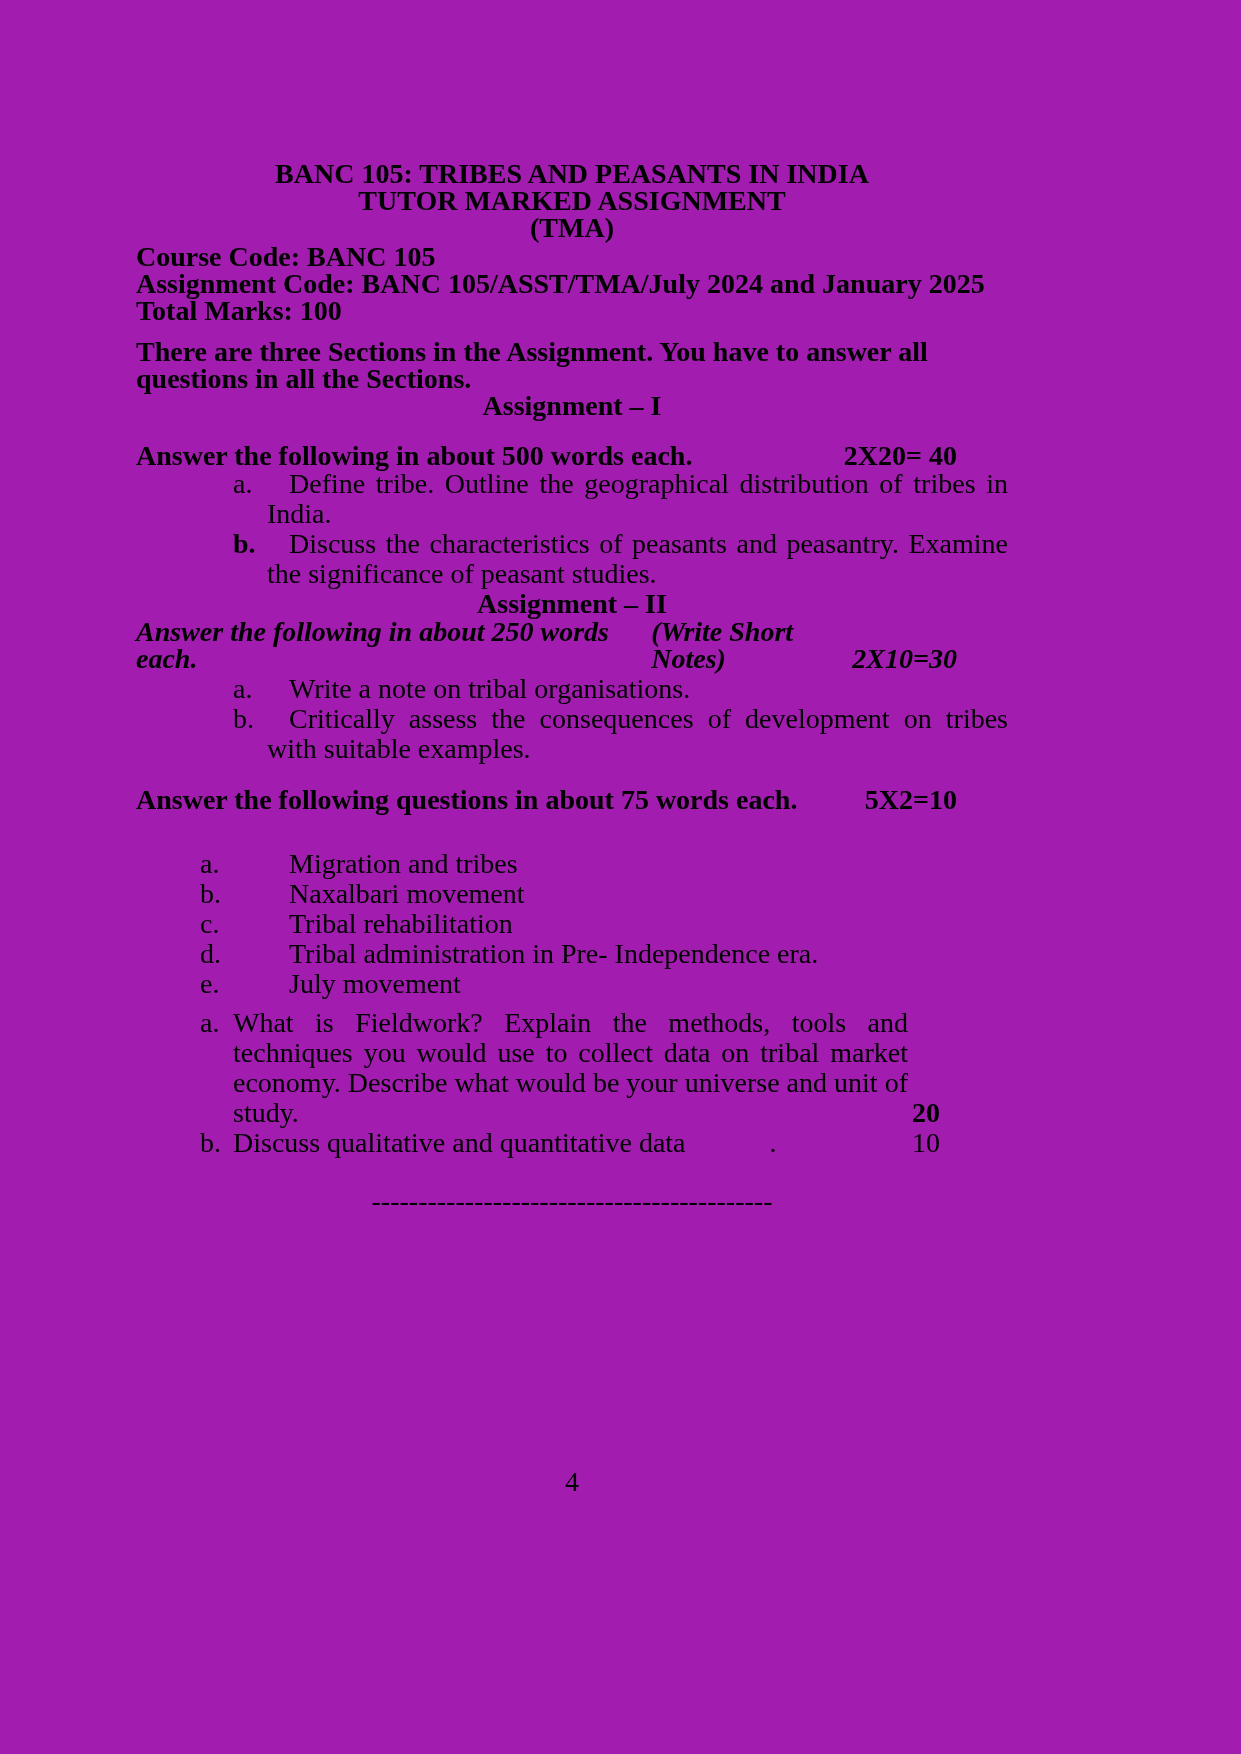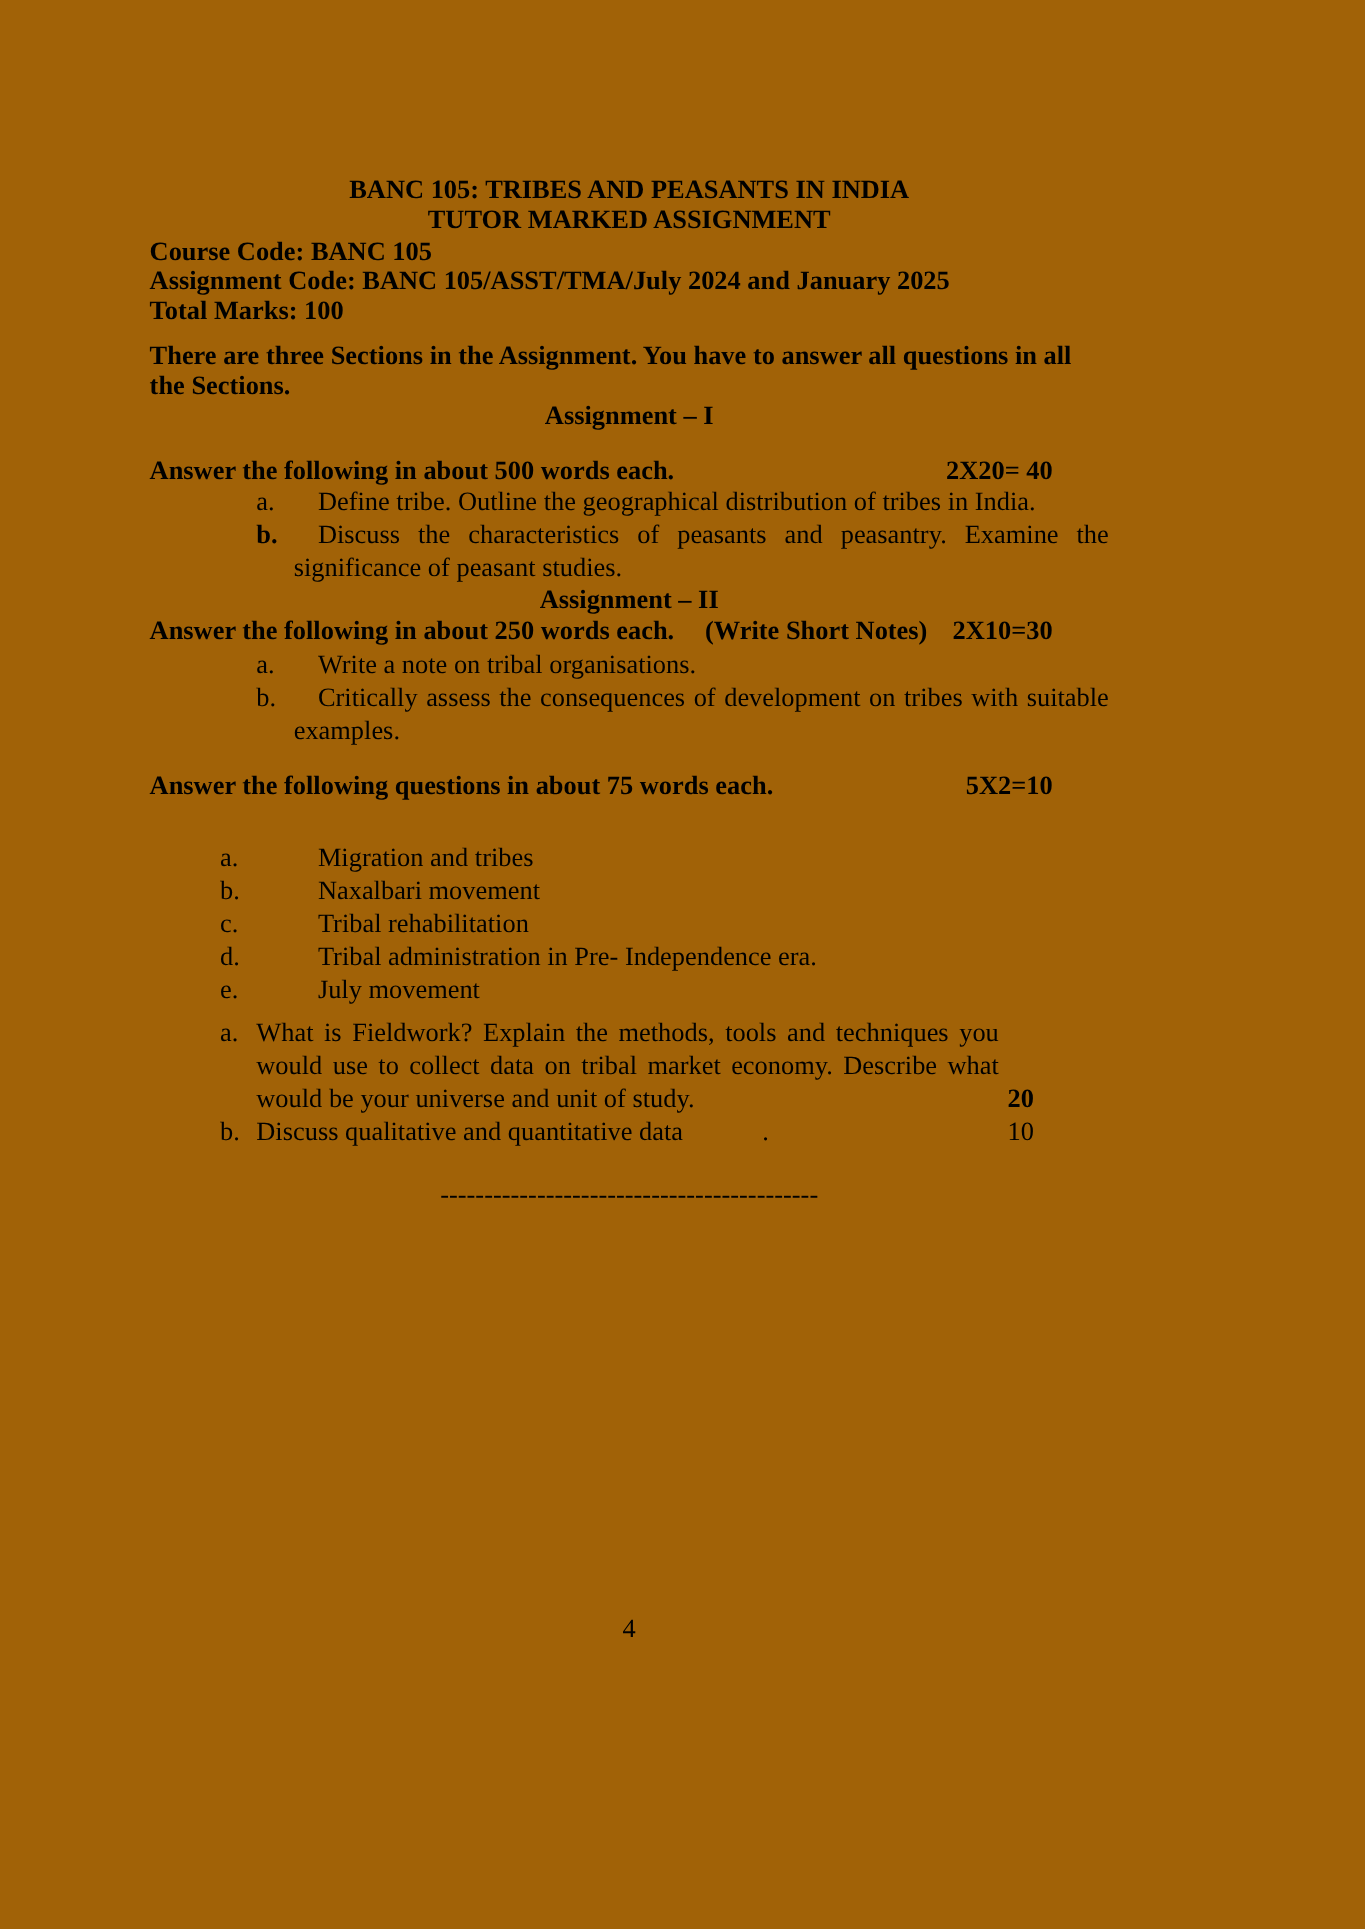--- a/index.html
+++ b/index.html
@@ -4,23 +4,23 @@
 <style>
   html, body {
     margin: 0;
     padding: 0;
     background: #ffffff;
   }
   .page {
     position: relative;
     width: 1241px;
     height: 1754px;
-    background: #a16207;
+    background: #a21caf;
     font-family: "Liberation Serif", serif;
-    font-size: 24px;
+    font-size: 28px;
     color: #000000;
     overflow: hidden;
   }
   .content {
     position: absolute;
     left: 136px;
     top: 160px;
     width: 872px;
   }
   .title-block {
@@ -113,36 +113,37 @@
     left: 136px;
     top: 1468px;
     width: 872px;
     text-align: center;
     line-height: 27px;
   }
   
   .mt-hI   { margin-top: 0px; }
   .mt-instI{ margin-top: 23px; }
   .mt-hII  { margin-top: 1px; }
-  .mt-instII { margin-top: 1px; }
+  .mt-instII { margin-top: 1px; font-style: italic; }
   .mt-itemsII { margin-top: 2px; }
   .mt-inst75 { margin-top: 22px; }
   .mt-snotes { margin-top: 36px; }
   .mt-hIII { margin-top: 25px; }
   .mt-itemsIII { margin-top: 9px; }
 </style>
 </head>
 <body>
 
 <div class="page">
   <div class="content">
 
     <div class="title-block">
       <div>BANC 105:  TRIBES AND PEASANTS IN INDIA</div>
       <div>TUTOR MARKED ASSIGNMENT</div>
+      <div>(TMA)</div>
     </div>
 
     <div class="codes-block">
       <div>Course Code: BANC 105</div>
       <div>Assignment Code: BANC 105/ASST/TMA/July 2024 and January 2025</div>
       <div>Total Marks: 100</div>
     </div>
 
     <div class="intro">There are three Sections in the Assignment. You have to answer all questions in all the Sections.</div>
 

